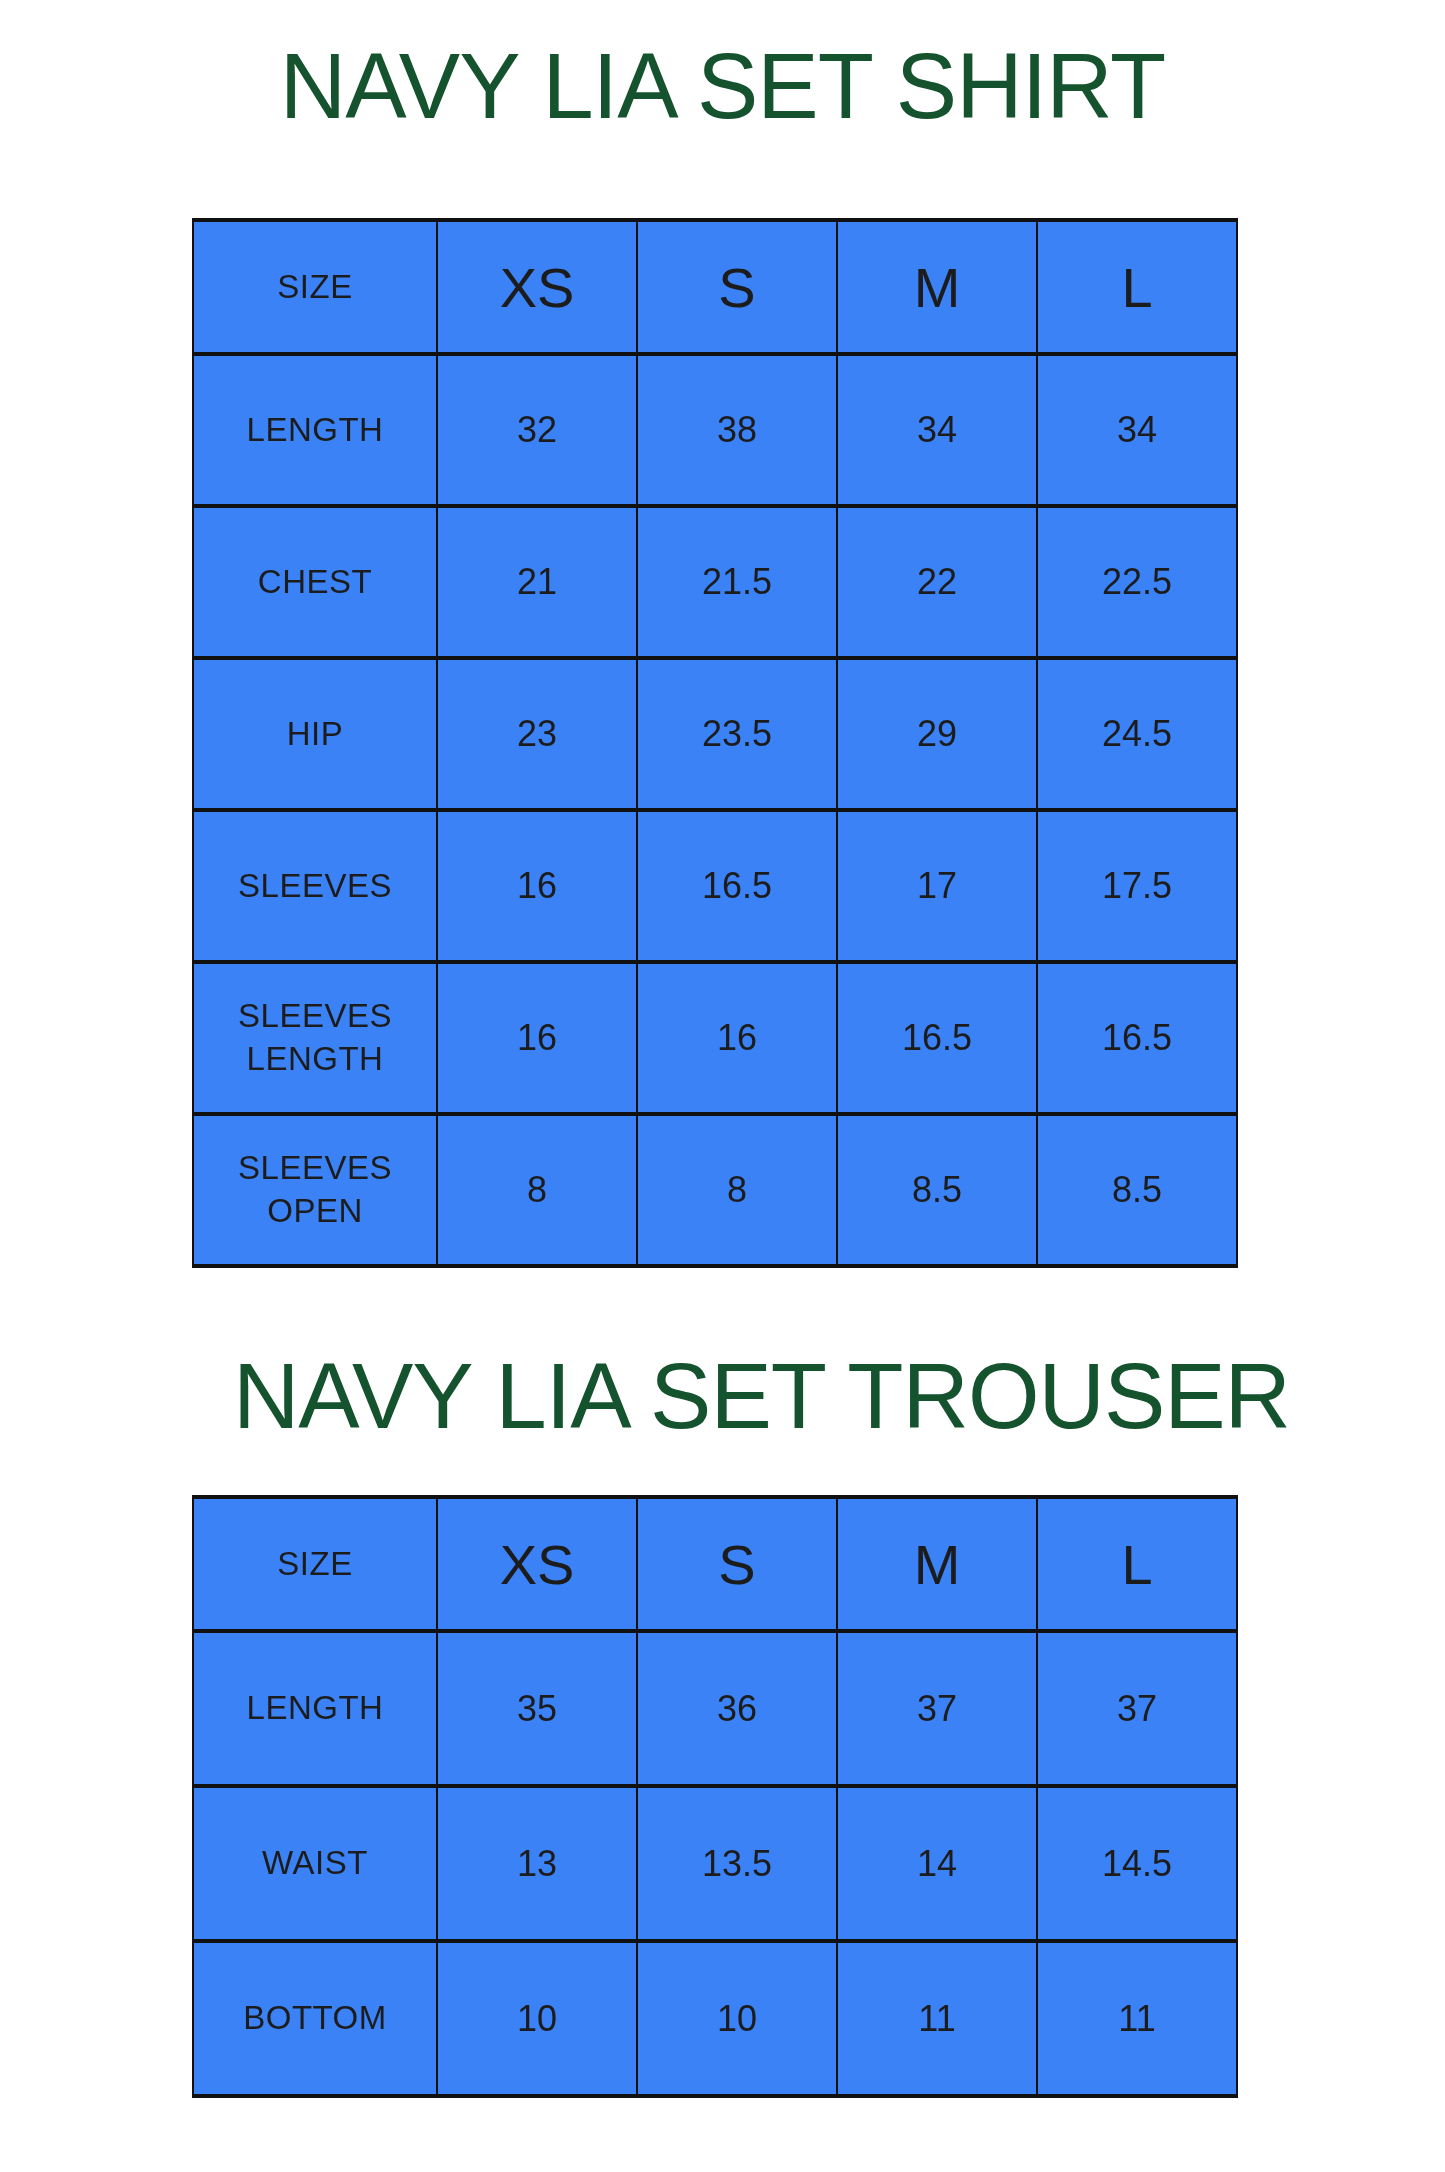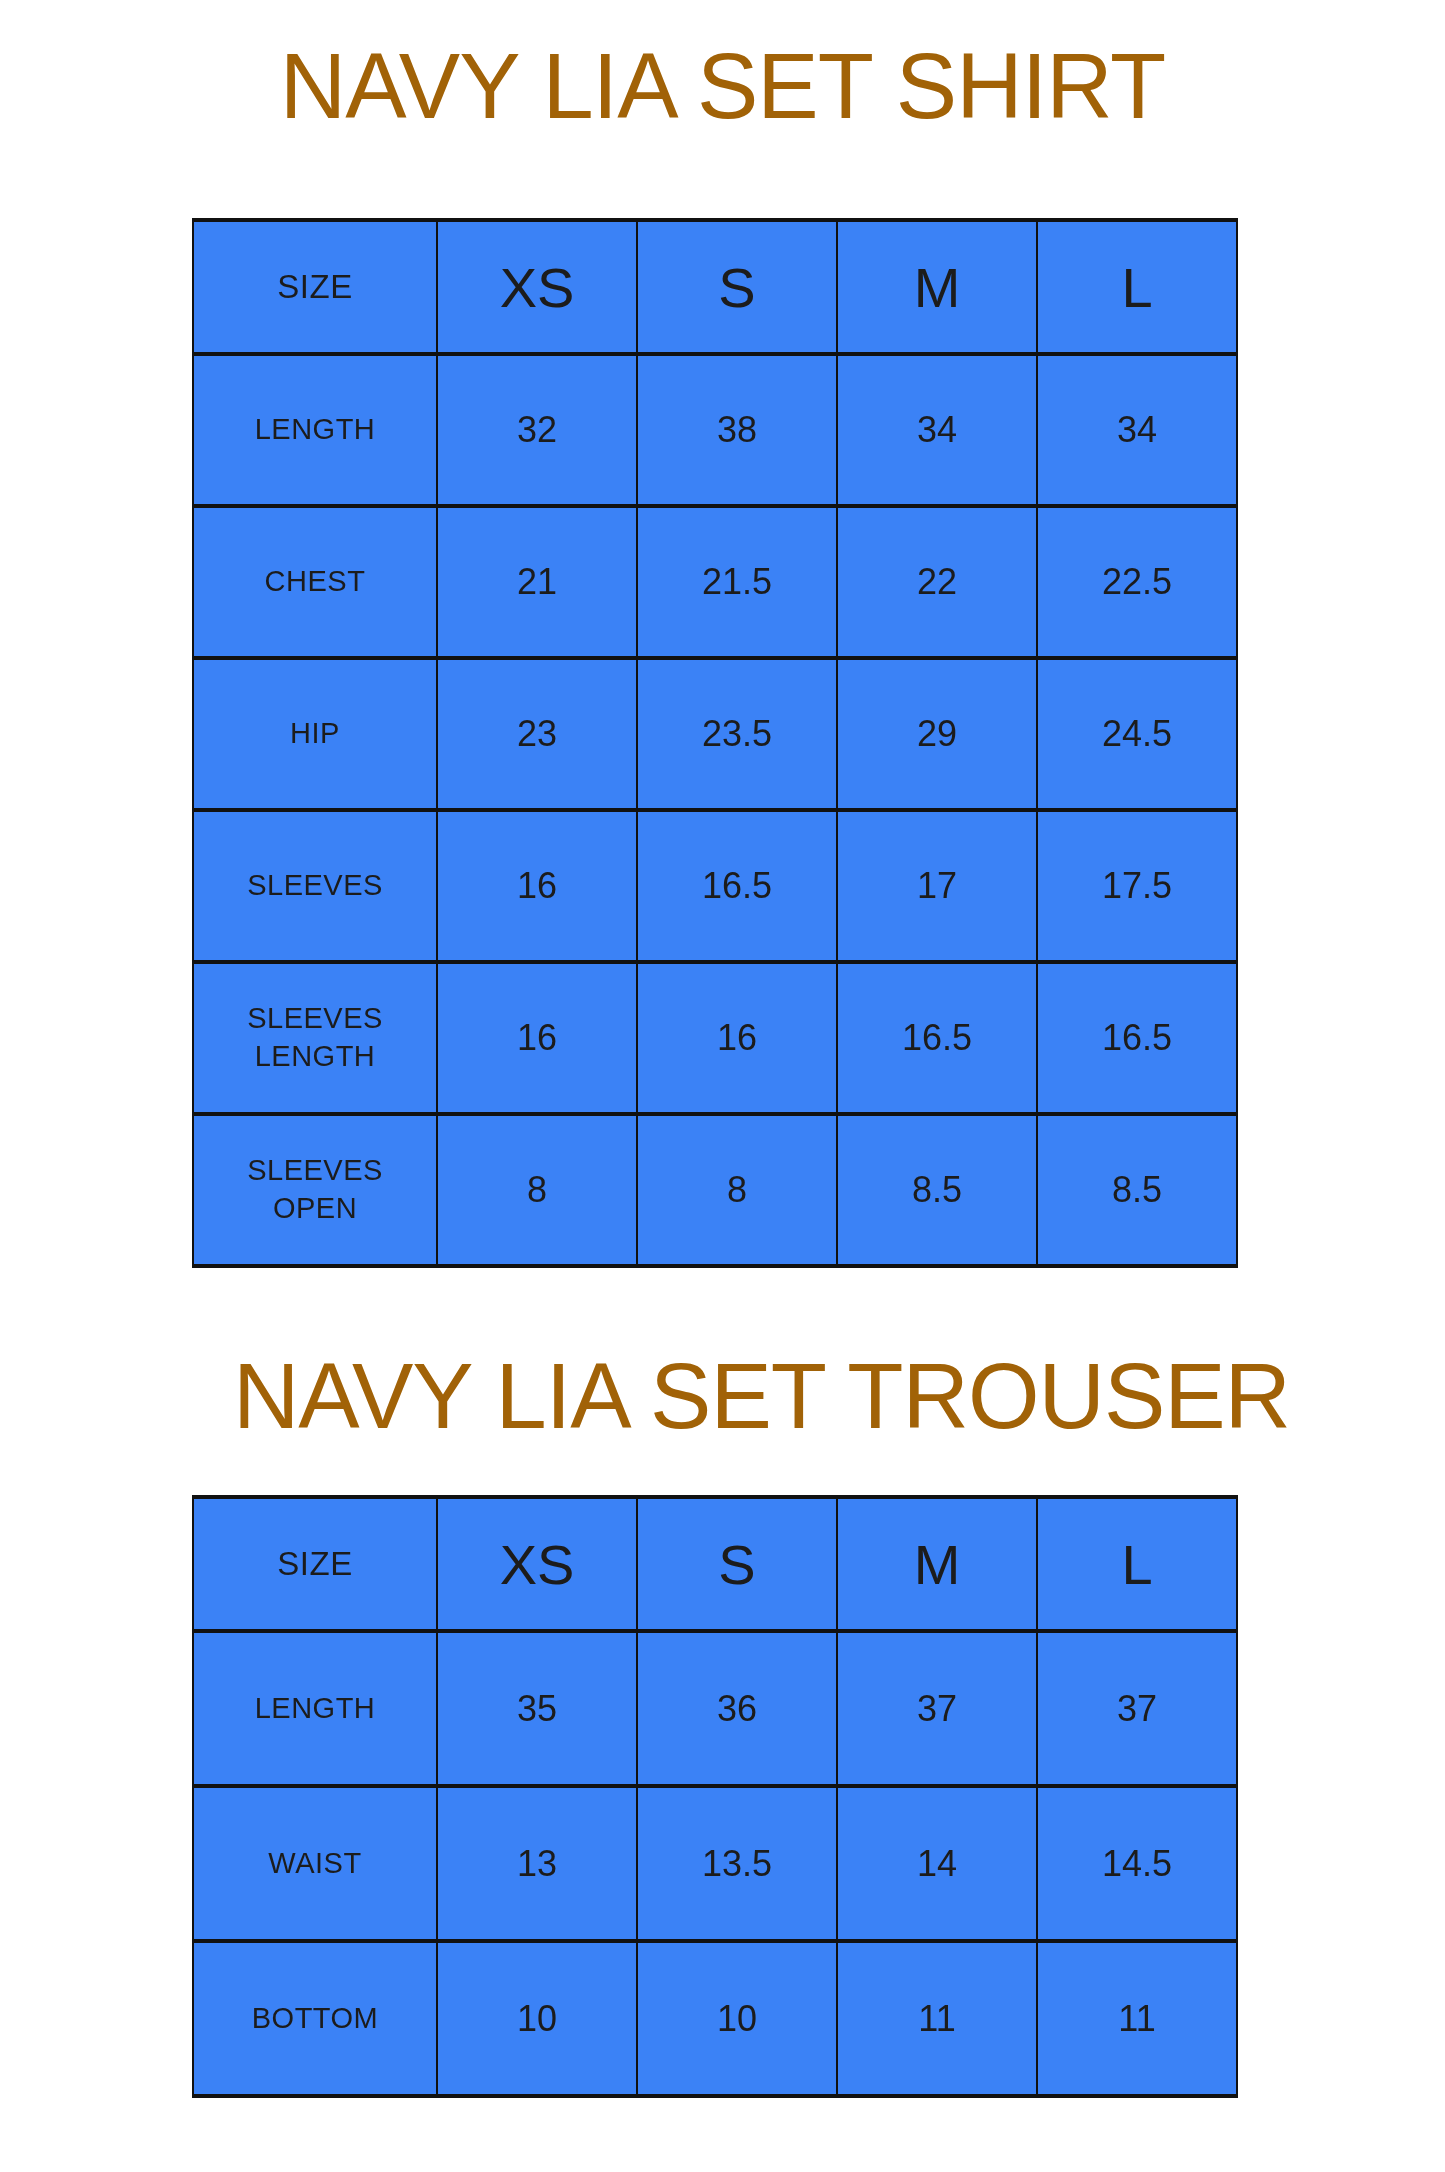--- a/index.html
+++ b/index.html
@@ -18,21 +18,21 @@
   }
   .chart-title {
     position: absolute;
     left: 0;
     width: 1445px;
     text-align: center;
     font-size: 92px;
     line-height: 1.0;
     font-weight: 400;
     letter-spacing: -1px;
-    color: #a16207;
+    color: #14532d;
     white-space: nowrap;
   }
   .title-shirt   { top: 40px; }
   .title-trouser { top: 1350px; padding-left: 39px; }
 
   table.size-table {
     position: absolute;
     left: 192px;
     width: 1046px;
     border-collapse: collapse;
@@ -60,21 +60,21 @@
 
   td.size-head {
     font-size: 56px;
     font-weight: 400;
   }
   td.size-label-cell {
     font-size: 33px;
     letter-spacing: 0.5px;
   }
   td.row-label-cell {
-    font-size: 29px;
+    font-size: 33px;
     letter-spacing: 0.5px;
   }
   td.row-label-cell .wrap {
     display: inline-block;
     max-width: 160px;
     line-height: 1.3;
   }
   td.value-cell {
     font-size: 36px;
   }

